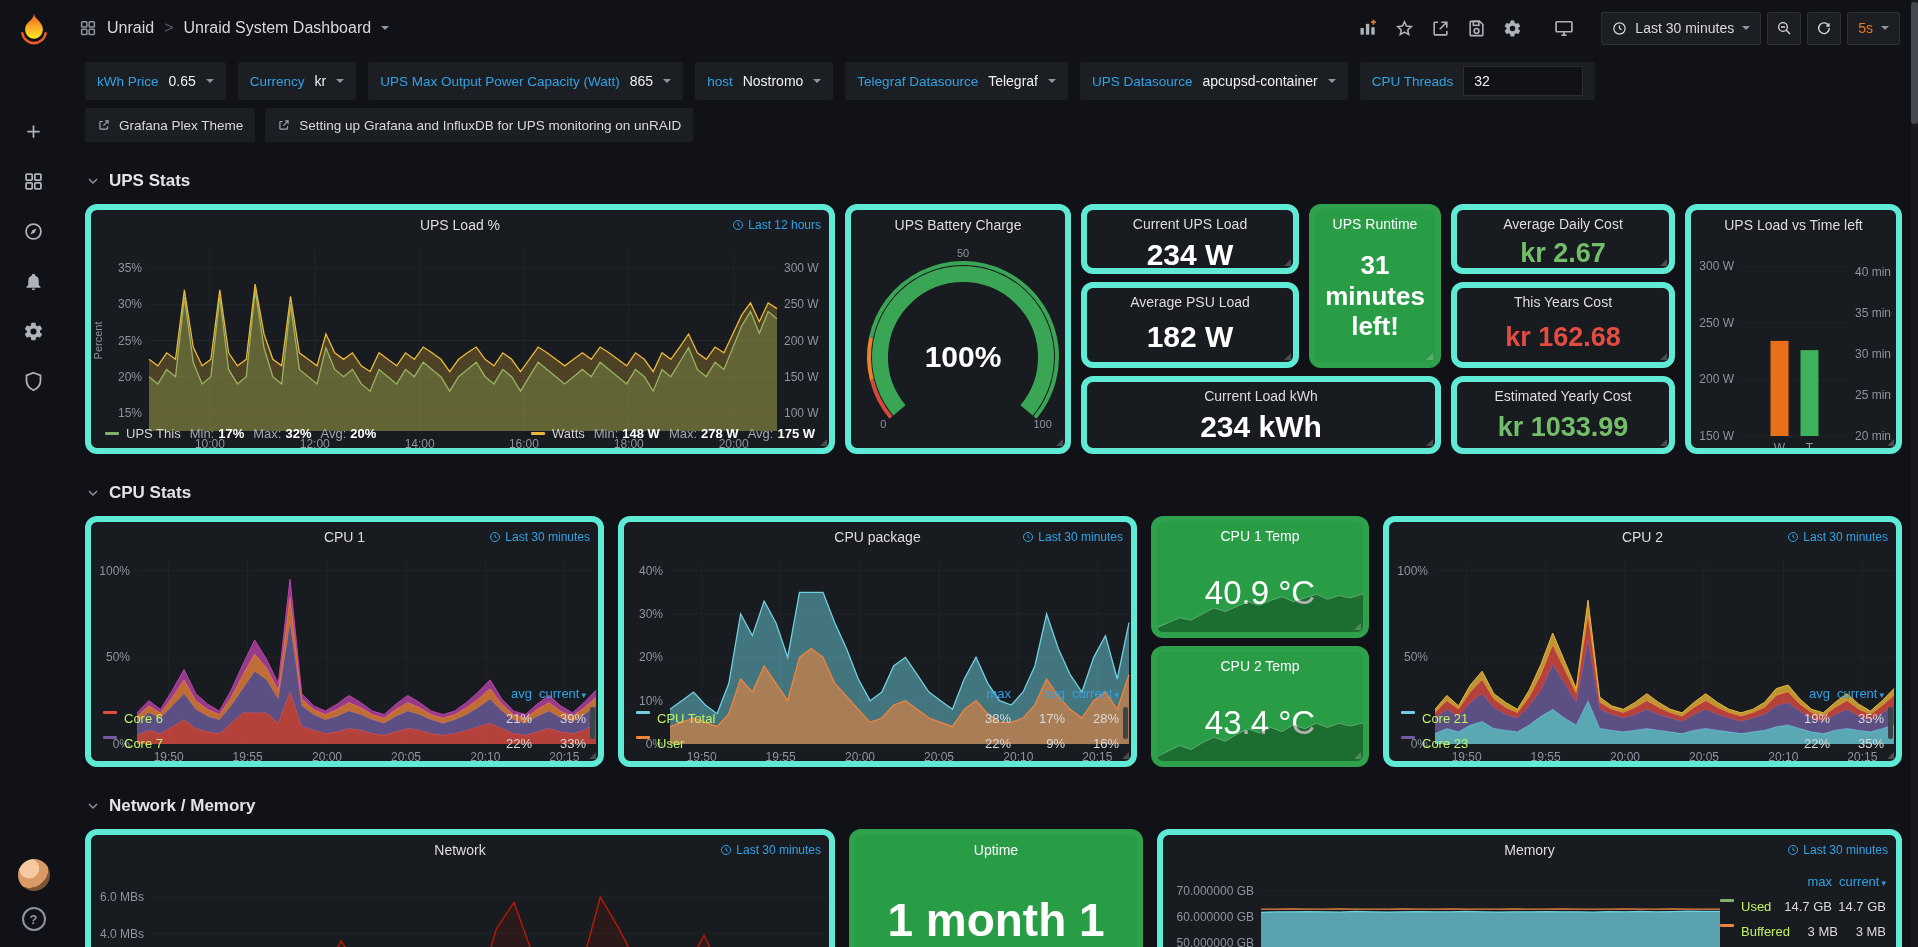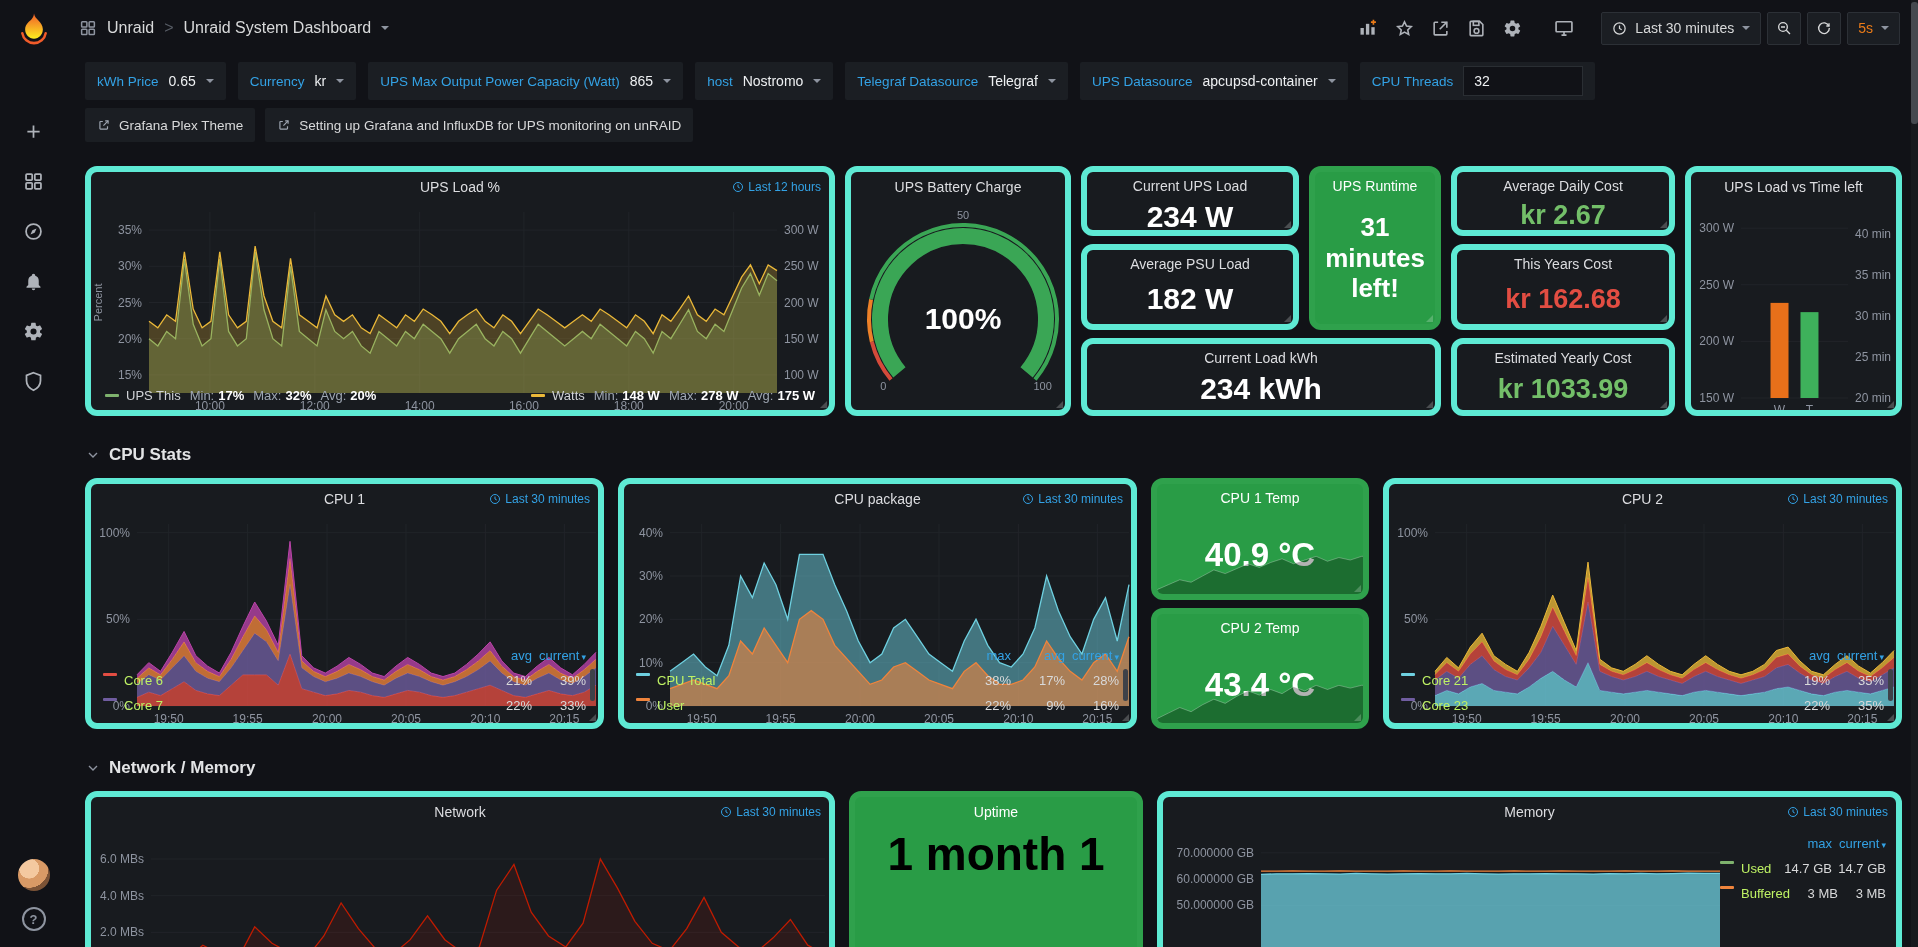--- a/index.html
+++ b/index.html
@@ -69,22 +69,22 @@
   .p-title{cursor:pointer}
   .p-time{position:absolute;right:8px;top:0;height:100%;display:flex;align-items:center;gap:4px;color:#33a2e5;font-size:12px;cursor:pointer}
   .p-body{flex:1;min-height:0;position:relative}
   .chart{width:100%}
 
   .stat-value{flex:1;display:grid;place-items:center;font-size:30px;font-weight:600;color:#fff;padding-bottom:4px;text-align:center}
   .cost .stat-value{font-size:27px;font-weight:700}
   .panel.green{background:#299c46;border-color:#2fa14c}
   .panel.green .p-hdr{color:#fff}
   .runtime-value{font-size:26px;line-height:1.18;font-weight:700;padding:2px 10px 10px}
-  .temp-value{font-size:33px;font-weight:700;padding-top:8px}
-  .uptime-value{font-size:46px;font-weight:700;color:#000000;text-align:center;white-space:nowrap}
+  .temp-value{font-size:33px;font-weight:400;padding-top:8px}
+  .uptime-value{font-size:46px;font-weight:700;color:#ffffff;text-align:center;margin-top:28px;white-space:nowrap}
   .spark-host{position:absolute;left:0;right:0;bottom:0;height:42%}
 
   
   .legend{flex-shrink:0;padding:0 12px 5px;font-size:13px;position:relative}
   .lg-inline{display:flex;justify-content:space-between;align-items:center;height:26px;padding:0 14px 4px}
   .lg-item{display:flex;align-items:center}
   .lg-item i,.lg-name i{width:14px;height:3px;border-radius:1px;display:inline-block;margin-right:7px}
   .lg-nm{color:#d0d2d6;cursor:pointer}
   .lg-k{color:#9fa7b3;margin-left:9px}
   .lg-v{color:#fff;font-weight:700;margin-left:4px}
@@ -299,20 +299,26 @@
               <path d="M19 5l-8 8"></path>
             </svg>
           <span>Setting up Grafana and InfluxDB for UPS monitoring on unRAID</span>
         </span>
       </div>
     </div>
 
     <div class="dash">
 
       <div class="sec">
+        <div class="sec-hdr">
+          <svg width="16" height="16" viewBox="0 0 24 24" fill="none" stroke="currentColor" stroke-width="2">
+              <path d="M6 9l6 6 6-6"></path>
+            </svg>
+          <span>UPS Stats</span>
+        </div>
         <div class="ups-grid">
           <div class="panel a-load">
             <div class="p-hdr">
               <span class="p-title">UPS Load %</span>
               <span class="p-time">
                 <svg width="12" height="12" viewBox="0 0 24 24" fill="none" stroke="currentColor" stroke-width="2">
                     <circle cx="12" cy="12" r="9"></circle>
                     <path d="M12 7v5l3.5 2"></path>
                   </svg>
                 <span>Last 12 hours</span>

